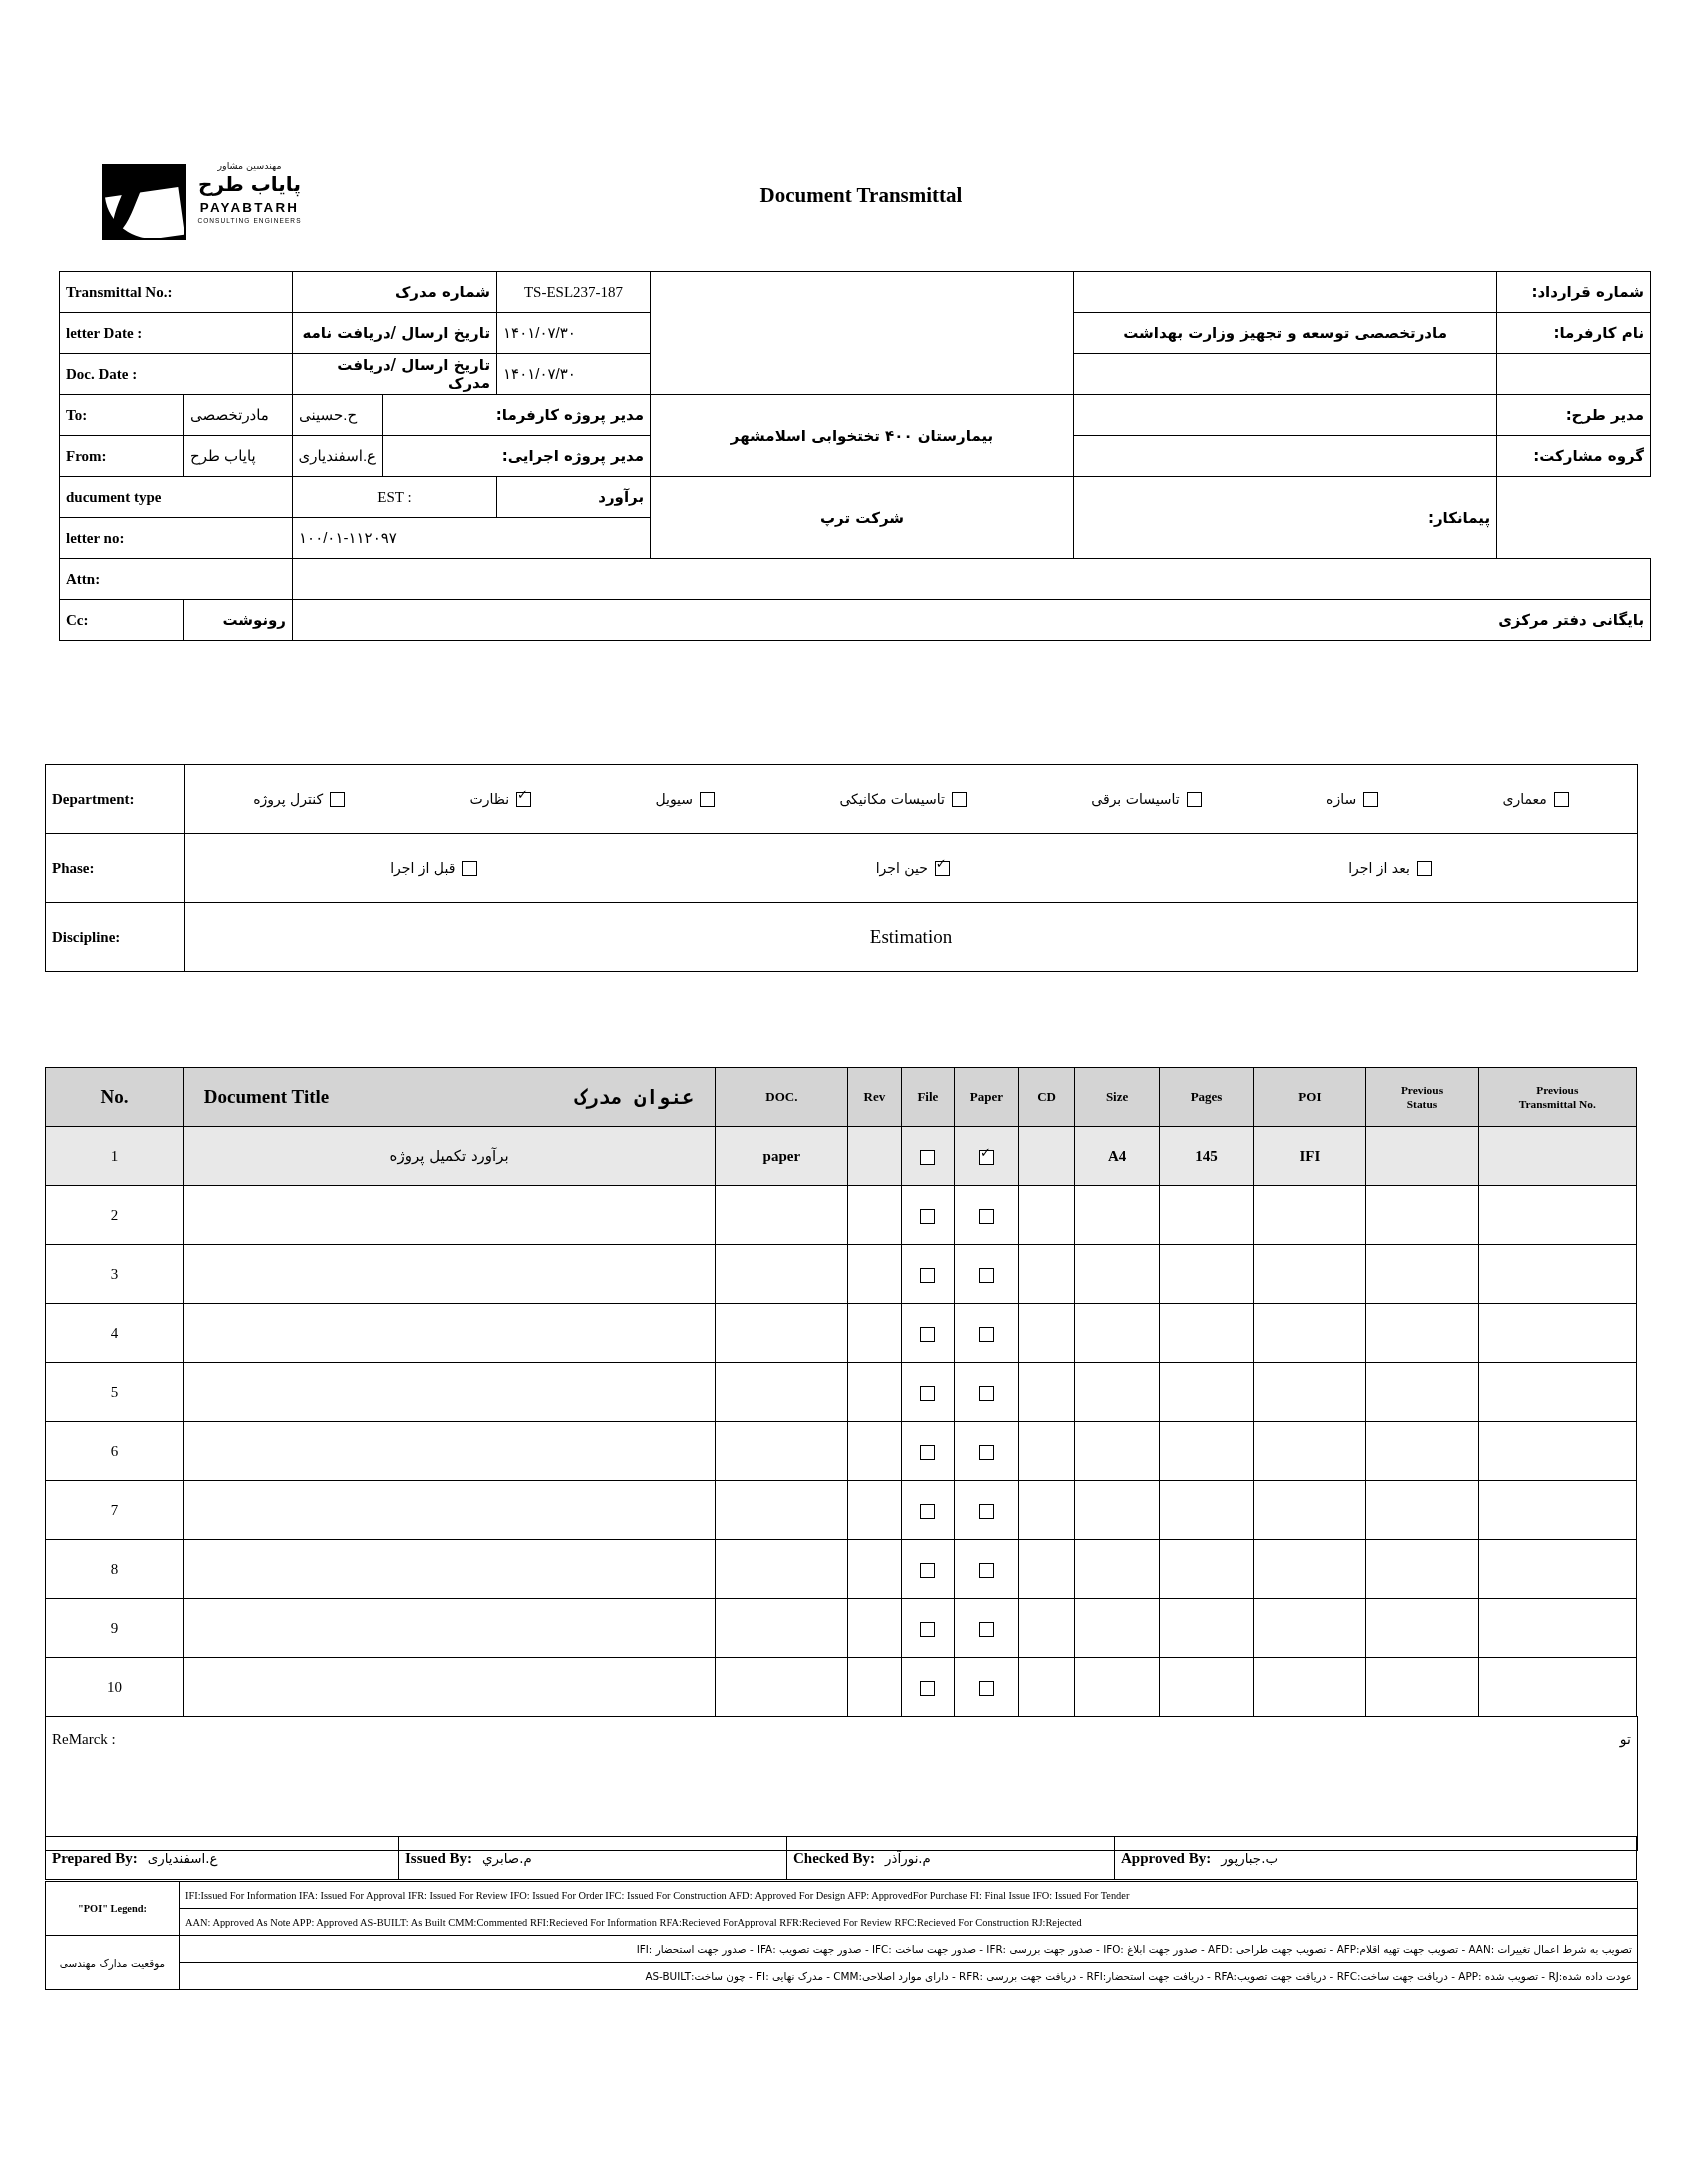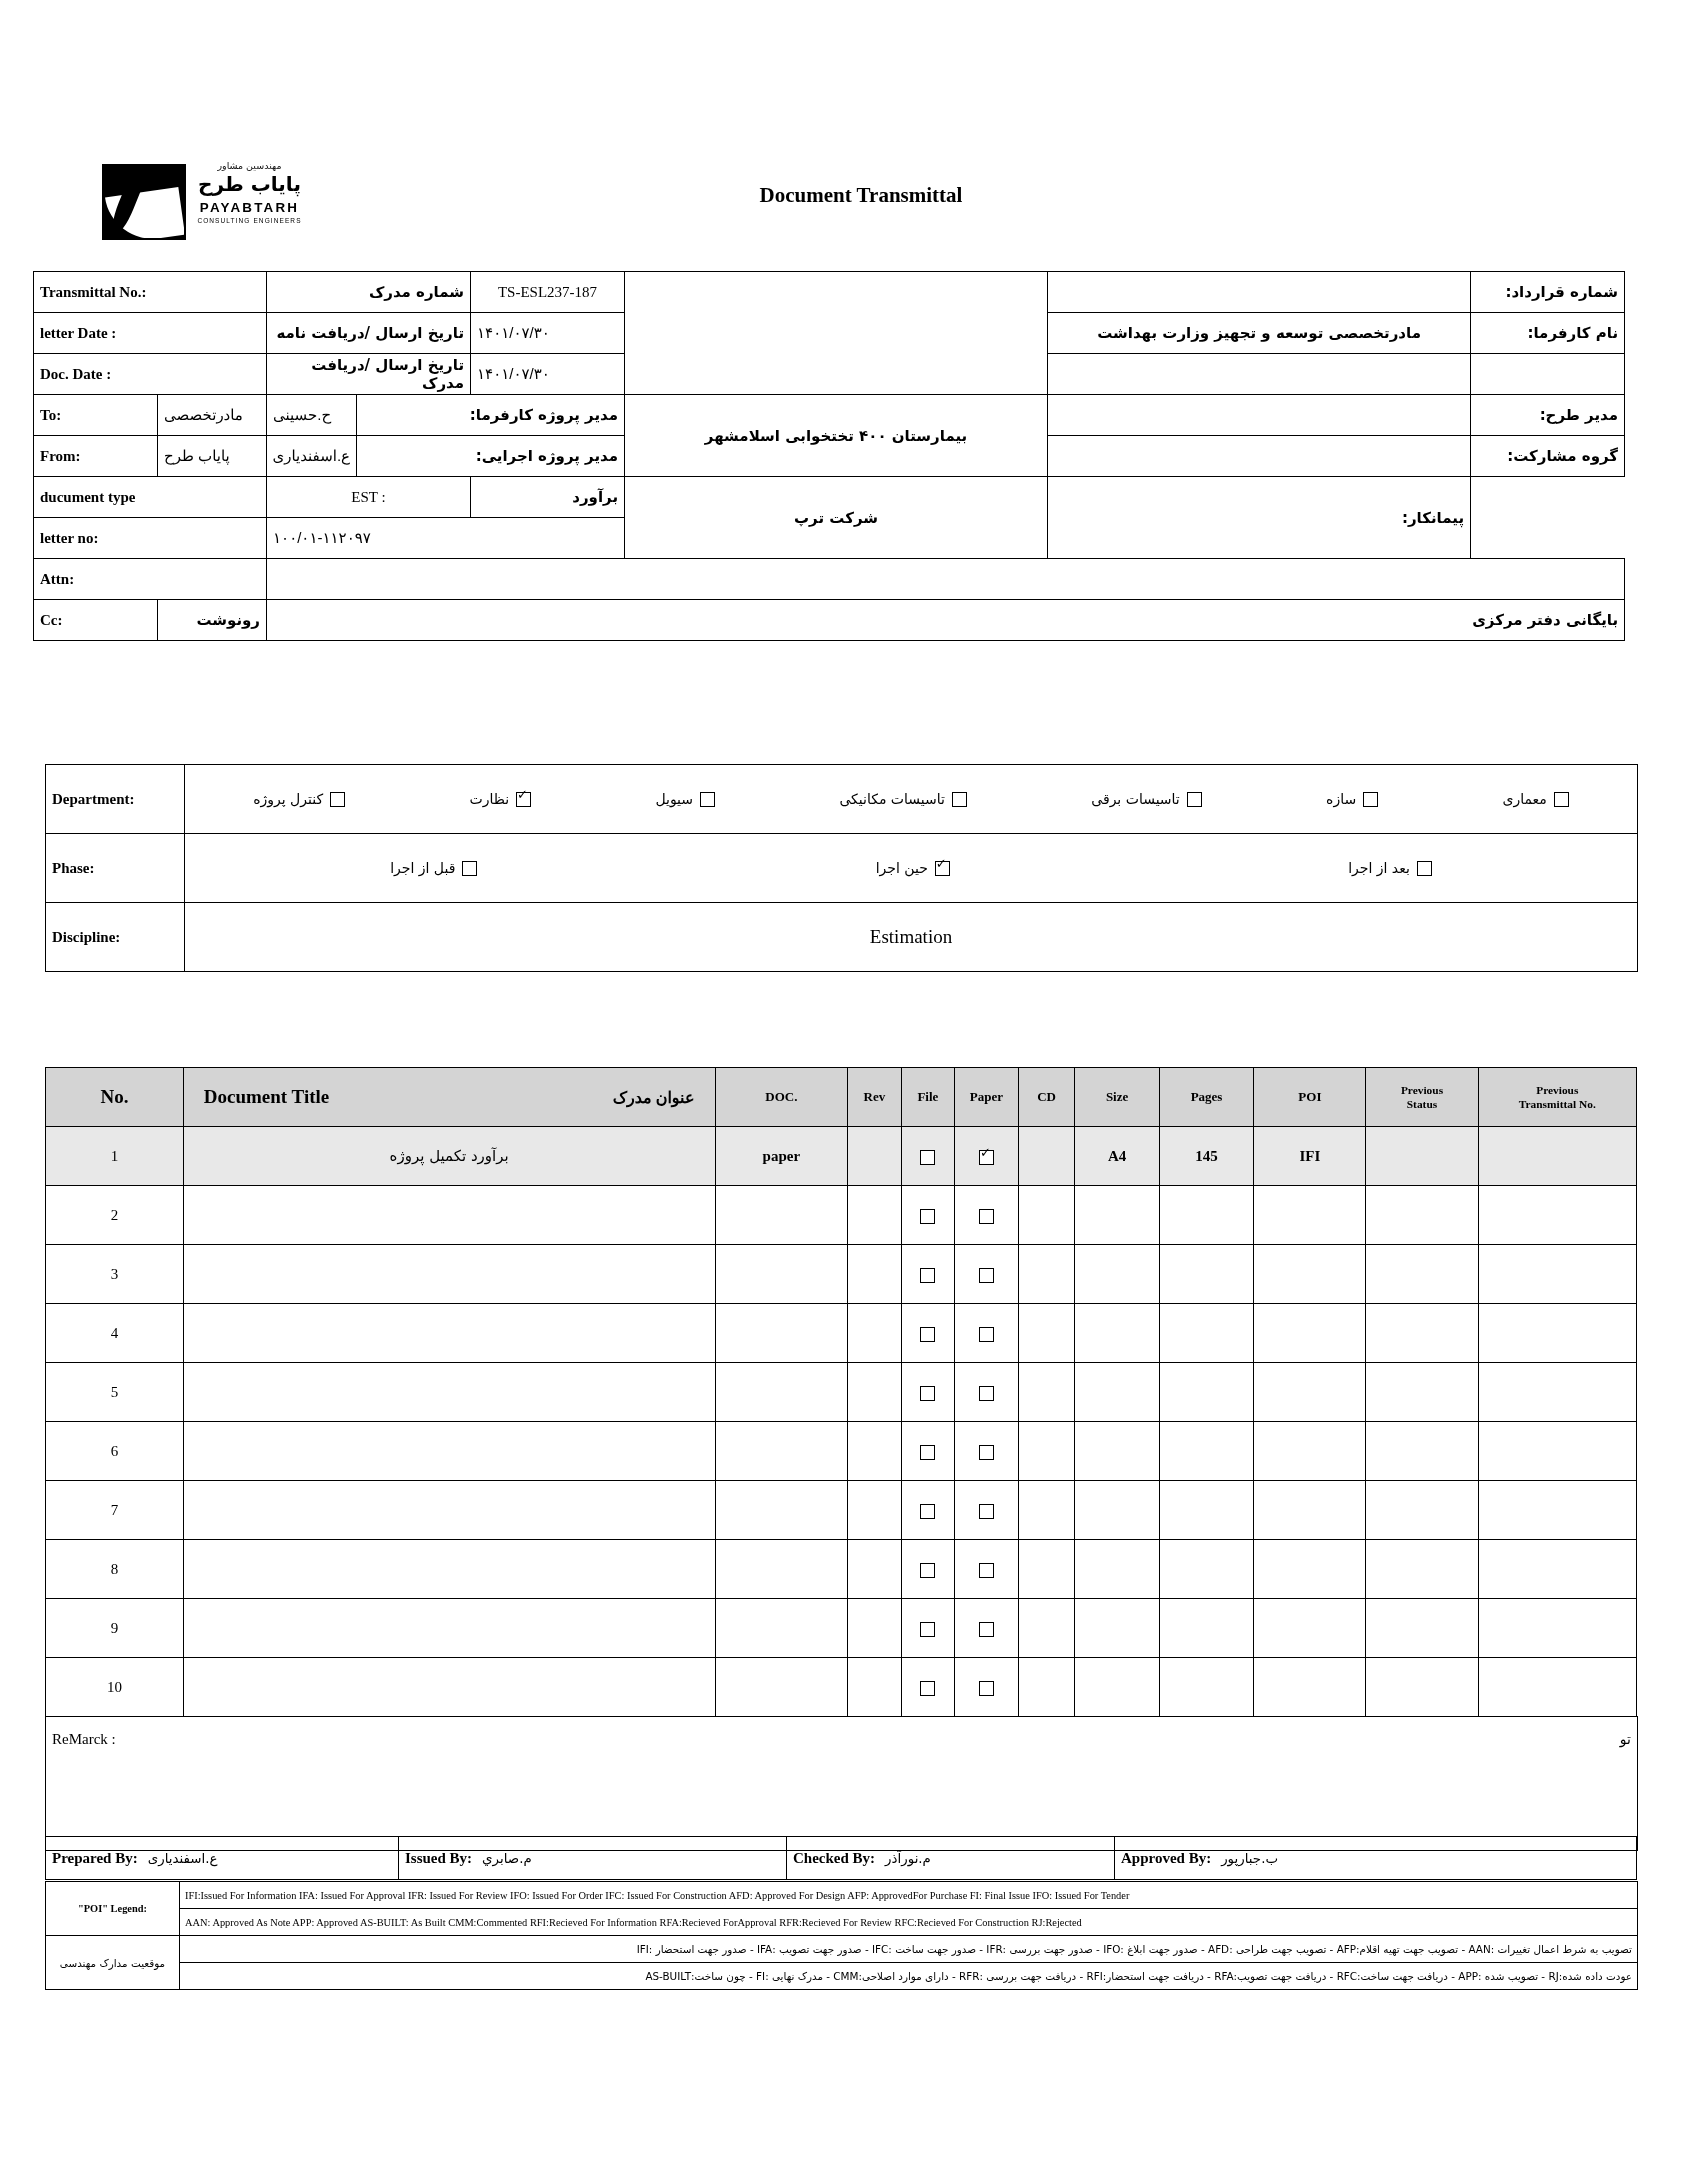--- a/index.html
+++ b/index.html
@@ -112,21 +112,21 @@
     vertical-align: middle;
   }
   .b { font-weight: bold; }
   .c { text-align: center; }
   .fa {
     font-family: "DejaVu Sans", sans-serif;
     direction: rtl;
   }
   
   #info-table {
-    left: 33px; top: 271px;
+    left: 59px; top: 271px;
     width: 1592px;
   }
   #info-table td { height: 40px; }
   .lbl-en { font-size: 16px; font-weight: bold; font-family: "Liberation Serif", serif; }
   .lbl-fa { font-size: 15px; font-weight: bold; font-family: "DejaVu Sans", sans-serif; direction: rtl; text-align: right; }
   .val-fa { font-size: 14px; font-family: Liberation Sans, sans-serif; direction: rtl; text-align: left; }
   .val-en { font-size: 15px; font-family: "Liberation Serif", serif; text-align: center; }
   .mid-cell {
     font-family: "DejaVu Sans", sans-serif;
     direction: rtl;
@@ -190,21 +190,21 @@
     font-size: 14px;
     text-align: center;
   }
   .hdr-title {
     display: flex;
     justify-content: space-between;
     align-items: center;
     padding: 0 14px;
   }
   .hdr-title .en { font-size: 19px; font-weight: bold; }
-  .hdr-title .fa2 { font-size: 16px; font-weight: bold; font-family: Liberation Serif, serif; direction: rtl; }
+  .hdr-title .fa2 { font-size: 20px; font-weight: bold; font-family: Liberation Mono, monospace; direction: rtl; }
   
   #remark-table {
     left: 45px; top: 1716px;
     width: 1592px;
   }
   #remark-table td.remark-cell {
     height: 119px;
     vertical-align: top;
     padding-top: 14px;
   }

